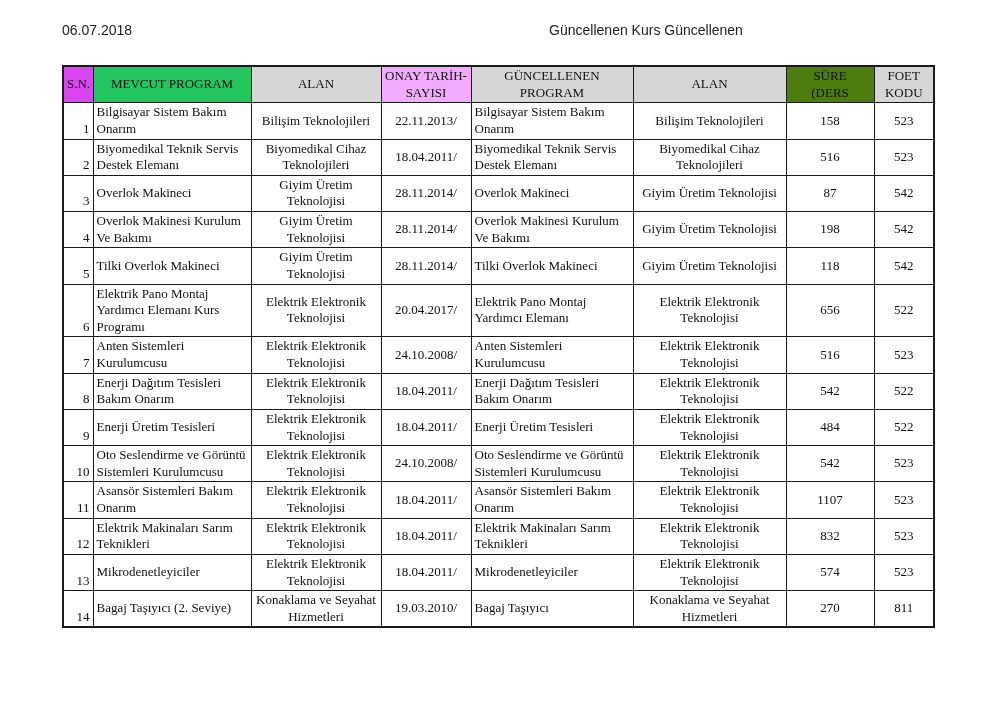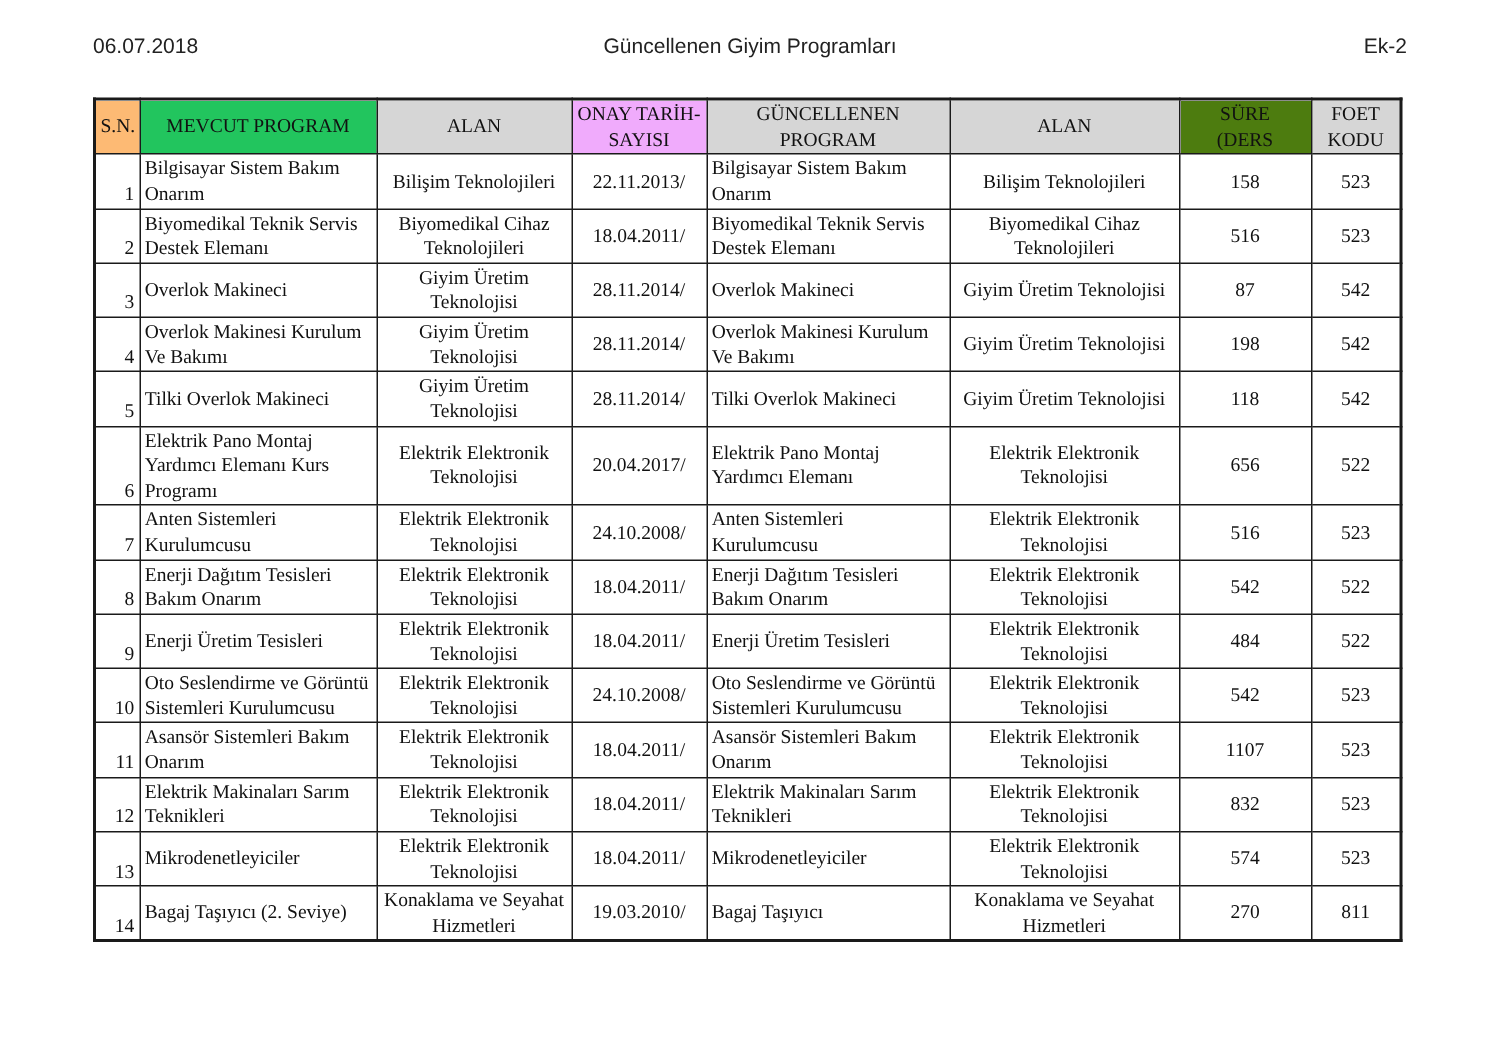--- a/index.html
+++ b/index.html
@@ -70,38 +70,37 @@
   td.col-left   { text-align: left;   vertical-align: middle; }
   td.col-center { text-align: center; vertical-align: middle; }
 </style>
 </head>
 <body>
 
 <div class="page">
 
   <div class="page-header">
     <span class="left">06.07.2018</span>
-    <span class="mid">Güncellenen Giyim Programları</span>
-    <span class="right">Ek-2</span>
+    <span class="mid">Güncellenen Kurs Güncellenen</span>
   </div>
 
   <table class="course-table">
     <colgroup>
       <col style="width:30px">
         <col style="width:158px">
         <col style="width:130px">
         <col style="width:90px">
       <col style="width:162px">
         <col style="width:153px">
         <col style="width:88px">
         <col style="width:60px">
     </colgroup>
     <thead>
       <tr>
-        <th style="background: #fdba74;">S.N.</th>
+        <th style="background: #d946ef;">S.N.</th>
         <th style="background: #22c55e;">MEVCUT PROGRAM</th>
         <th style="background: rgb(214, 214, 214);">ALAN</th>
         <th style="background: #f0abfc;">ONAY TARİH-
 SAYISI</th>
         <th style="background: rgb(214, 214, 214);">GÜNCELLENEN
 PROGRAM</th>
         <th style="background: rgb(214, 214, 214);">ALAN</th>
         <th style="background: #4d7c0f;">SÜRE
 (DERS</th>
         <th style="background: rgb(214, 214, 214);">FOET

